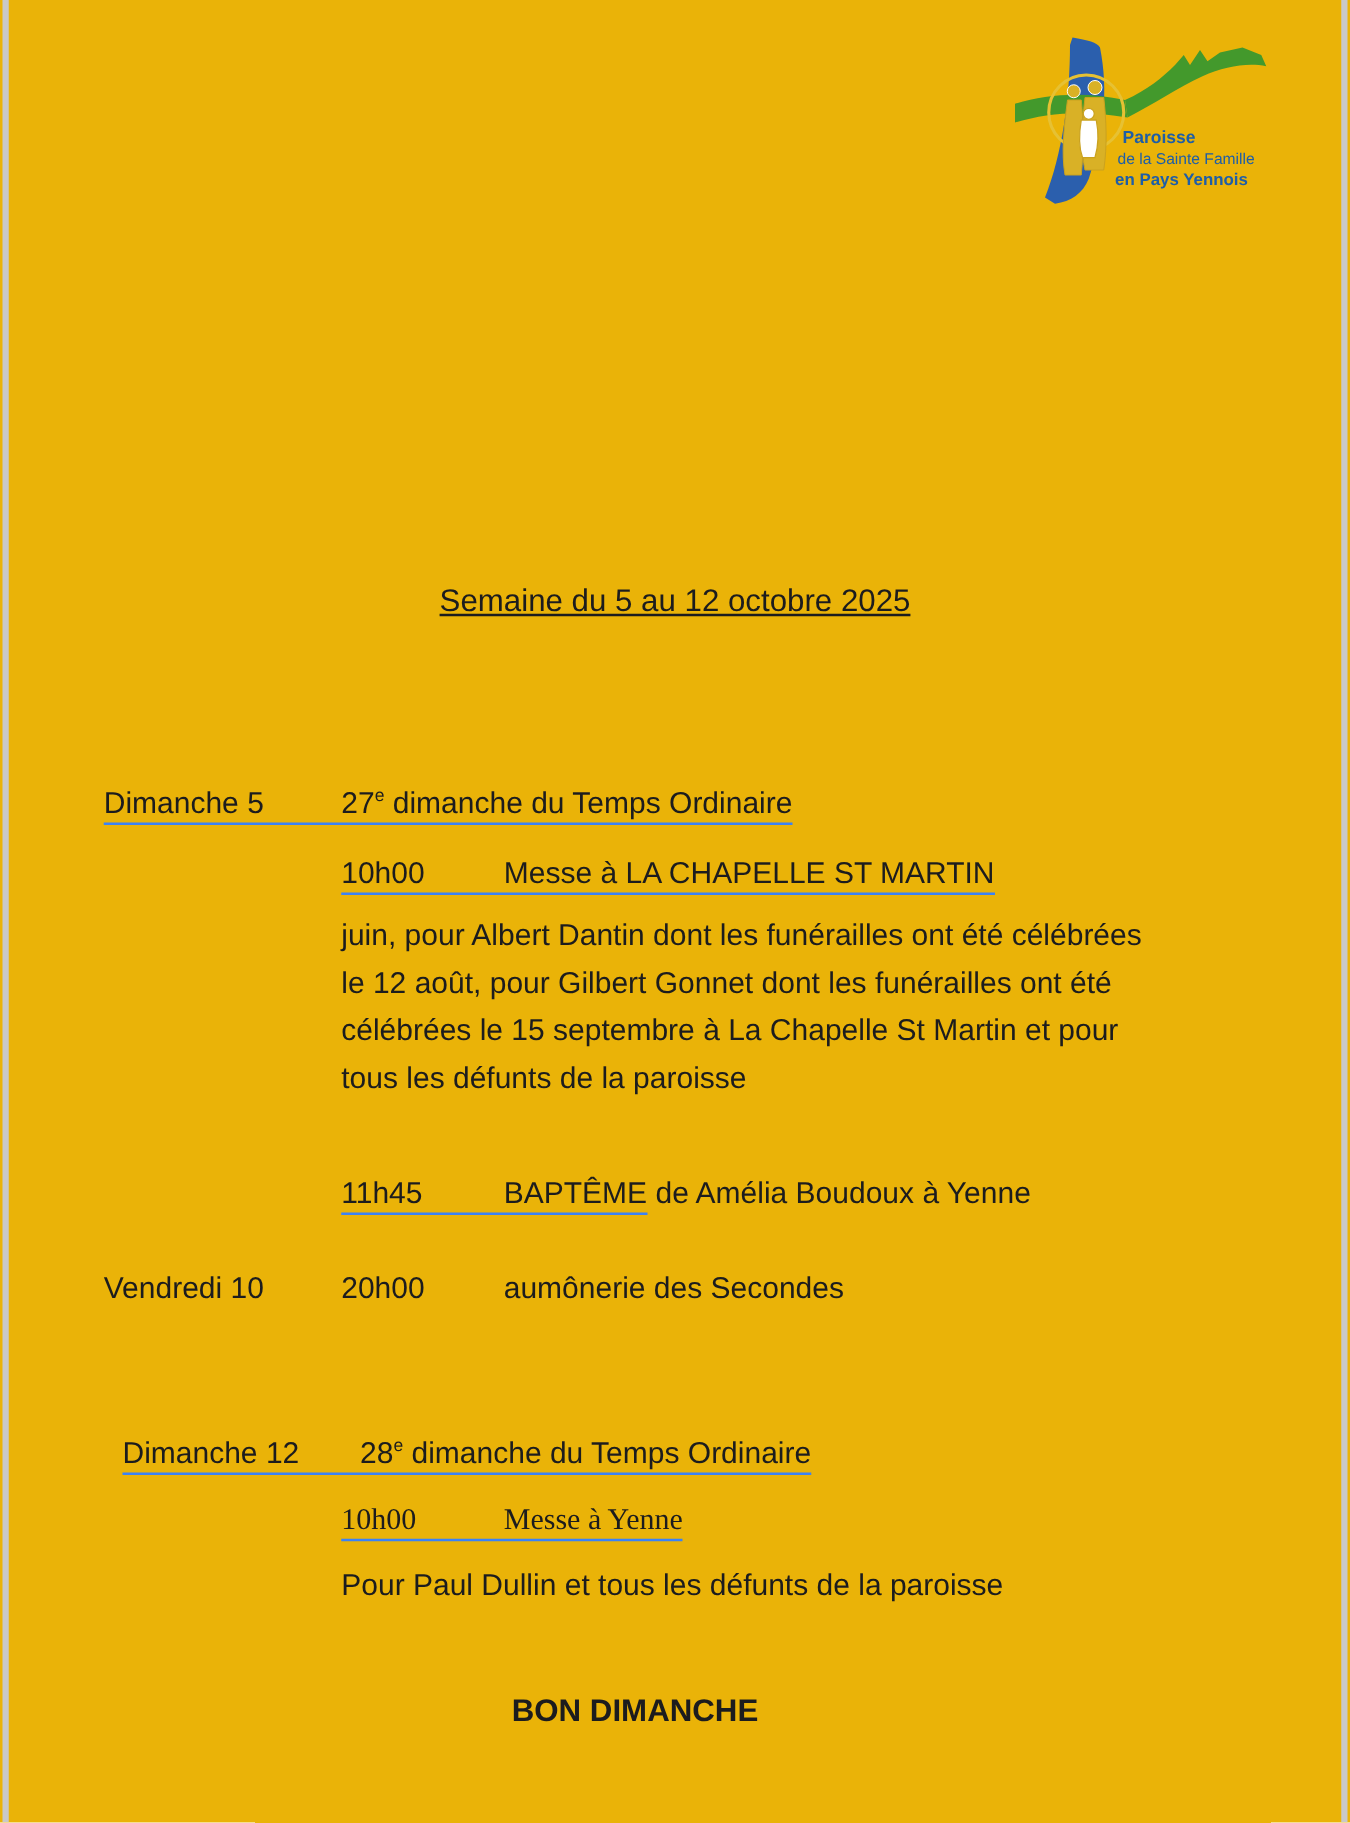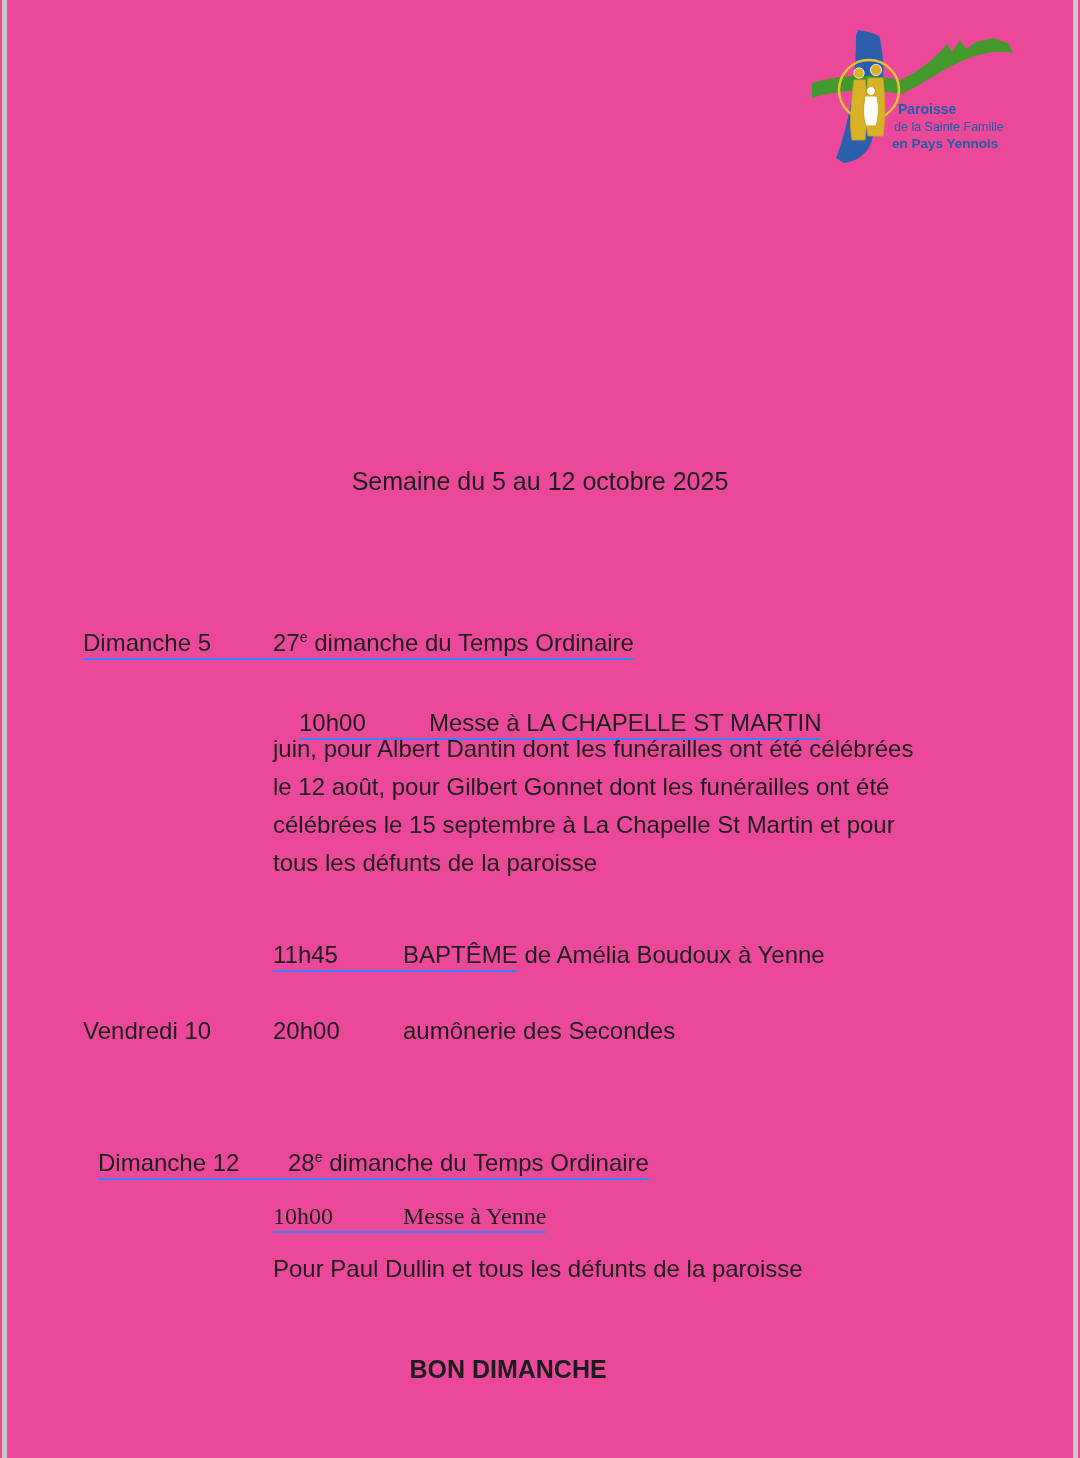--- a/index.html
+++ b/index.html
@@ -1,30 +1,30 @@
 <!DOCTYPE html>
 <html><head>
 <meta charset="utf-8">
 <style>
   html,body { margin:0; padding:0; background:#ffffff; }
   .page {
-    position:relative; width:1080px; height:1458px; background:#ec4899;
+    position:relative; width:1080px; height:1458px; background:#eab308;
     font-family:"Liberation Sans","DejaVu Sans",sans-serif;
     color:#1c1c1e; overflow:hidden;
   }
   .edge { position:absolute; top:0; width:5px; height:100%; background:#c9c9c9; }
   .edge-left  { left:2px; }
   .edge-right { left:1073px; }
 
   .row { position:absolute; font-size:24px; line-height:30px; white-space:nowrap; }
-  .title-row  { top:466px; left:0; width:1080px; text-align:center; font-size:25px; }
+  .title-row  { top:466px; left:0; width:1080px; text-align:center; font-size:25px;text-decoration:underline; }
   .footer-row { top:1354px; left:0; width:1016px; text-align:center; font-size:25px; font-weight:700; }
 
   .r-d5       { top:628px;  left:83px;  }
-  .r-d5mass   { top:708px;  left:273px;margin-left:26px; }
+  .r-d5mass   { top:684px;  left:273px; }
   .r-par5     { top:730px;  left:273px; font-size:24px; line-height:38px; white-space:nowrap; position:absolute; }
   .r-bapt     { top:940px;  left:273px; }
   .r-ven      { top:1016px; left:83px;  }
   .r-d12      { top:1148px; left:98px;  }
   .r-d12mass  { top:1201px; left:273px;font-family:Liberation Serif, serif; }
   .r-d12int   { top:1254px; left:273px; }
 
   .u    { border-bottom:2px solid #3b82f6; padding-bottom:2px; }
   .cday  { display:inline-block; width:190px; }
   .ctime { display:inline-block; width:130px; }

